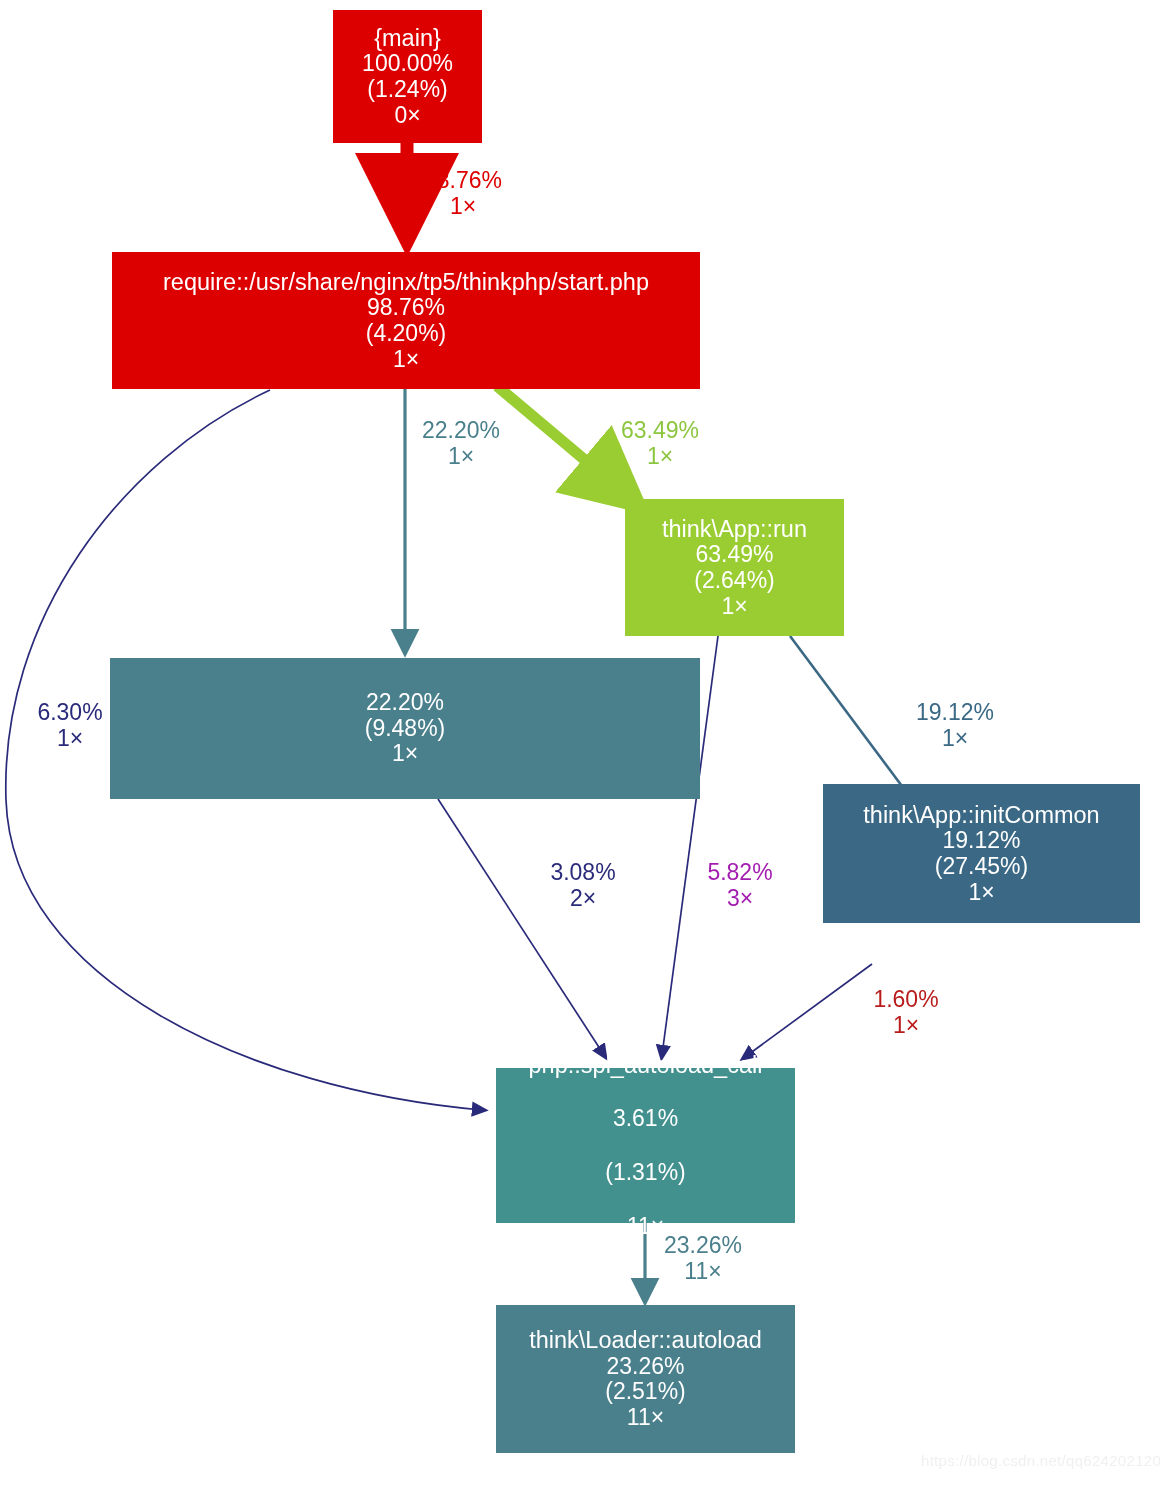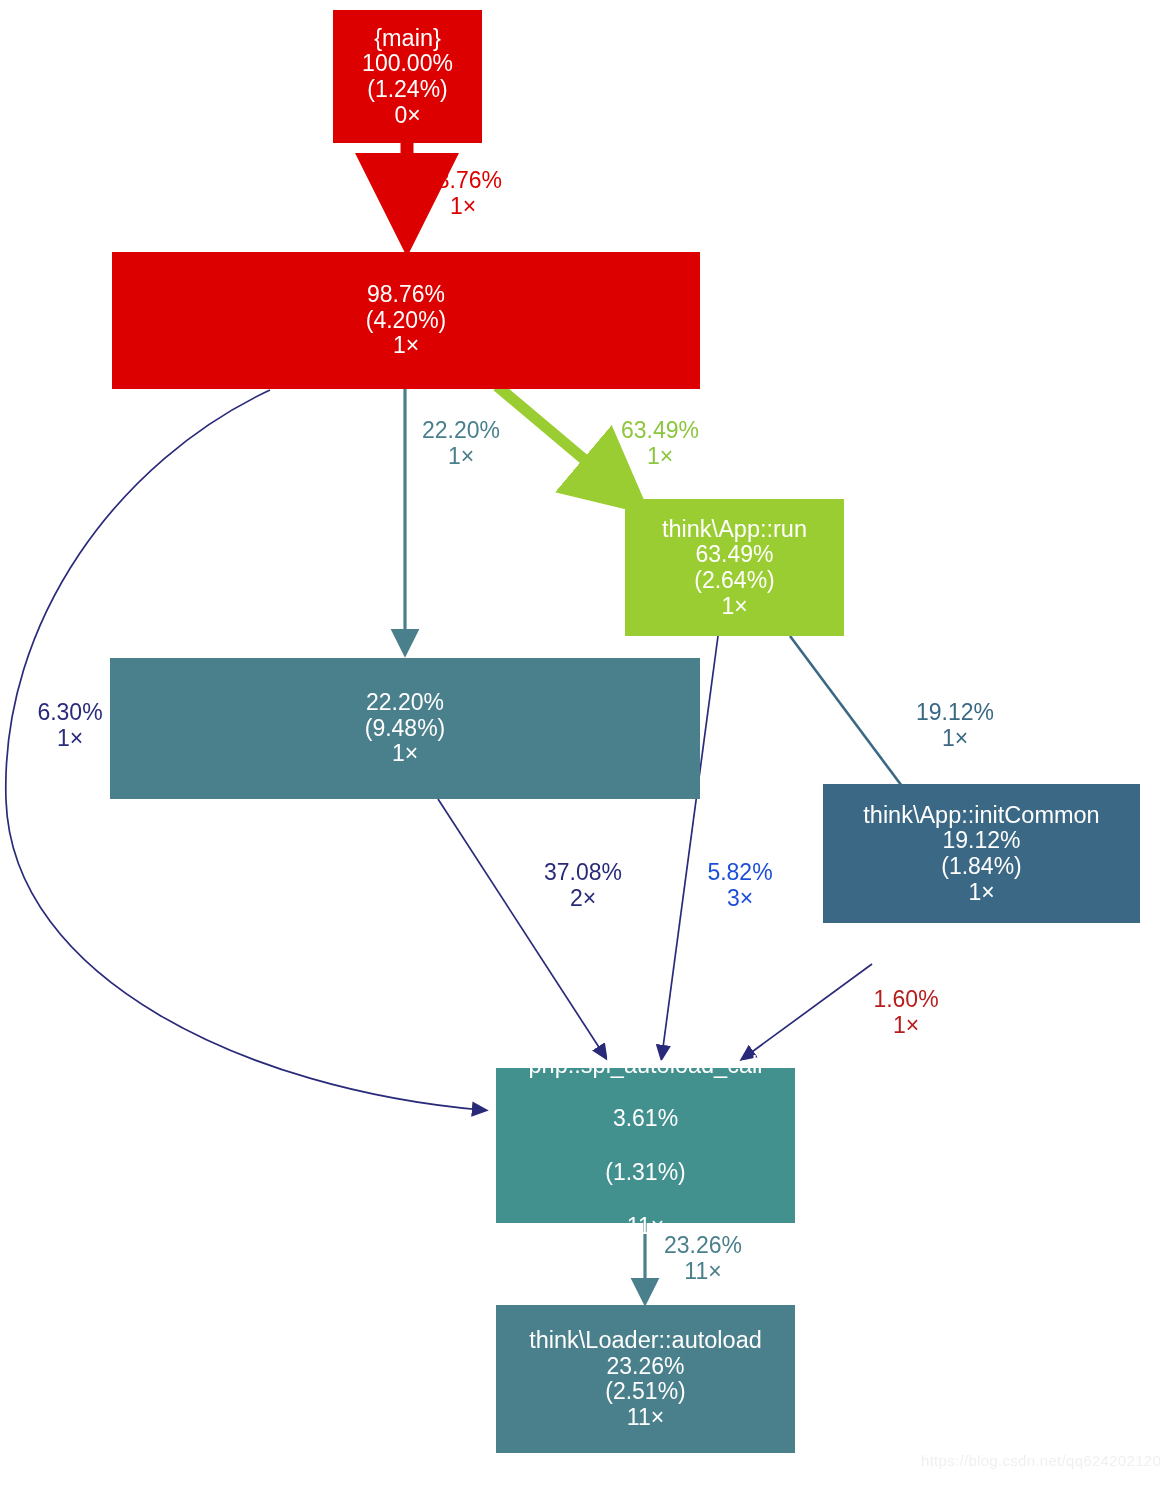--- a/index.html
+++ b/index.html
@@ -107,20 +107,21 @@
   </svg>
 
   <div class="node" style="left:333px; top:10px; width:149px; height:133px; background:#dd0000;">
     <span class="nline nname">{main}</span>
     <span class="nline">100.00%</span>
     <span class="nline">(1.24%)</span>
     <span class="nline">0×</span>
   </div>
 
   <div class="node" style="left:112px; top:252px; width:588px; height:137px; background:#dd0000;">
+    <span class="nline nname">require::/usr/share/nginx/tp5/thinkphp/start.php</span>
     <span class="nline">98.76%</span>
     <span class="nline">(4.20%)</span>
     <span class="nline">1×</span>
   </div>
 
   <div class="node" style="left:625px; top:499px; width:219px; height:137px; background:#9acd32;">
     <span class="nline nname">think\App::run</span>
     <span class="nline">63.49%</span>
     <span class="nline">(2.64%)</span>
     <span class="nline">1×</span>
@@ -128,21 +129,21 @@
 
   <div class="node" style="left:110px; top:658px; width:590px; height:141px; background:#4a7f8c;">
     <span class="nline">22.20%</span>
     <span class="nline">(9.48%)</span>
     <span class="nline">1×</span>
   </div>
 
   <div class="node" style="left:823px; top:784px; width:317px; height:139px; background:#3b6985;">
     <span class="nline nname">think\App::initCommon</span>
     <span class="nline">19.12%</span>
-    <span class="nline">(1.84%)</span>
+    <span class="nline">(27.45%)</span>
     <span class="nline">1×</span>
   </div>
 
   <div class="node" style="left:496px; top:1068px; width:299px; height:155px; background:#42918f;gap:28px;">
     <span class="nline nname">php::spl_autoload_call</span>
     <span class="nline">3.61%</span>
     <span class="nline">(1.31%)</span>
     <span class="nline">11×</span>
   </div>
 
@@ -171,27 +172,27 @@
   <div class="edge-label" style="left:20px; top:700px; width:100px; color:#2a2a7a;">
     <span class="l1">6.30%</span>
     <span class="l2">1×</span>
   </div>
 
   <div class="edge-label" style="left:900px; top:700px; width:110px; color:#3b6985;">
     <span class="l1">19.12%</span>
     <span class="l2">1×</span>
   </div>
 
-  <div class="edge-label" style="left:690px; top:860px; width:100px; color:#1d4ed8;">
+  <div class="edge-label" style="left:690px; top:860px; width:100px; color:#a21caf;">
     <span class="l1">5.82%</span>
     <span class="l2">3×</span>
   </div>
 
   <div class="edge-label" style="left:533px; top:860px; width:100px; color:#2a2a7a;">
-    <span class="l1">37.08%</span>
+    <span class="l1">3.08%</span>
     <span class="l2">2×</span>
   </div>
 
   <div class="edge-label" style="left:856px; top:987px; width:100px; color:#b91c1c;">
     <span class="l1">1.60%</span>
     <span class="l2">1×</span>
   </div>
 
   <div class="edge-label" style="left:648px; top:1233px; width:110px; color:#4a7f8c;">
     <span class="l1">23.26%</span>

